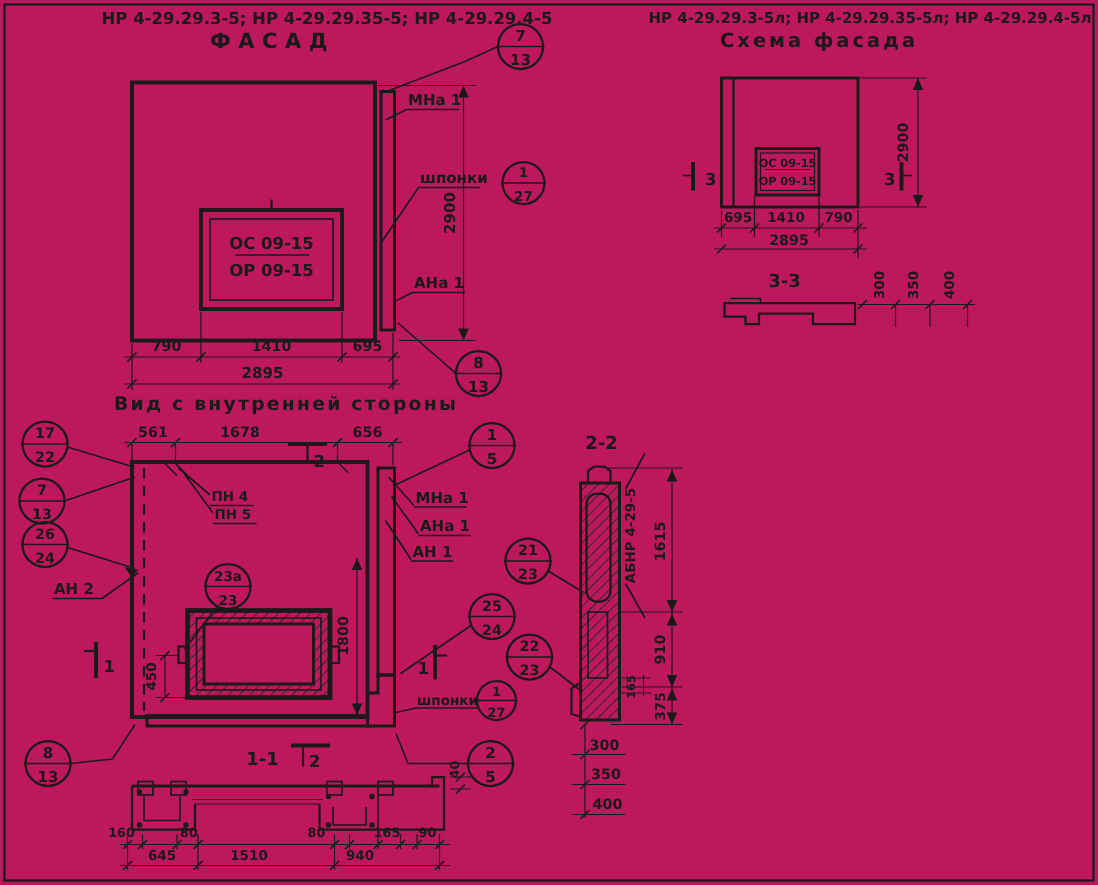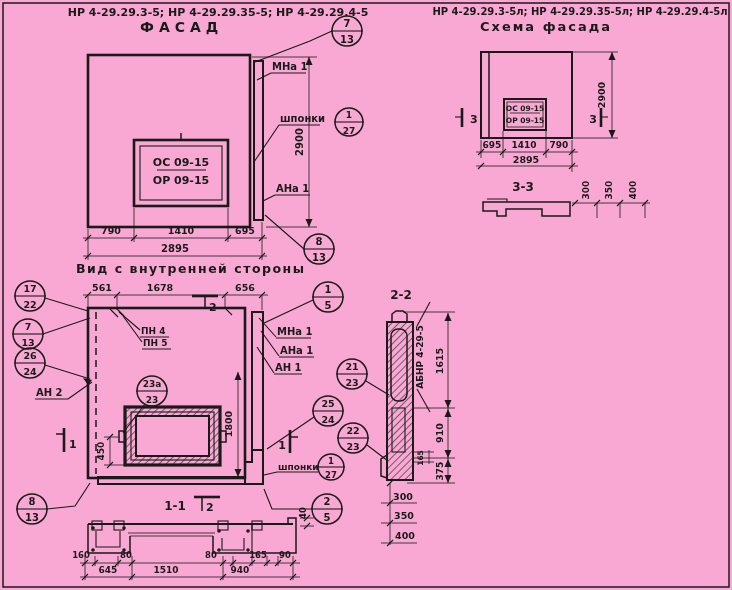--- a/index.html
+++ b/index.html
@@ -1,16 +1,16 @@
 <!DOCTYPE html>
 <html><head>
 <meta charset="utf-8">
 <style>
   html,body{margin:0;padding:0;background:#e8e8e4;}
-  .sheet{position:relative;width:732px;height:590px;background:#f9a8d4;overflow:hidden;}
+  .sheet{position:relative;width:732px;height:590px;background:#be185d;overflow:hidden;}
   svg{position:absolute;left:0;top:0;}
   text{font-family:"DejaVu Sans",sans-serif;font-weight:bold;fill:#1a1a1a;}
   .t7{font-size:7.5px}.t8{font-size:8.5px}.t9{font-size:9px}.t95{font-size:9.5px}
   .t10{font-size:10px}.t11{font-size:11px}.t12{font-size:12px}
   .t125{font-size:12.5px;letter-spacing:1.5px}.t13{font-size:13px;letter-spacing:2px}
   .t14{font-size:14px;letter-spacing:5px}
   .mid{text-anchor:middle}.end{text-anchor:end}
   .ns{fill:none;stroke:#1a1a1a}
   .s07{stroke-width:0.8}.s1{stroke-width:1.1}.s15{stroke-width:1.5}
   .s2{stroke-width:2}.s25{stroke-width:2.6}.s3{stroke-width:3.2}

